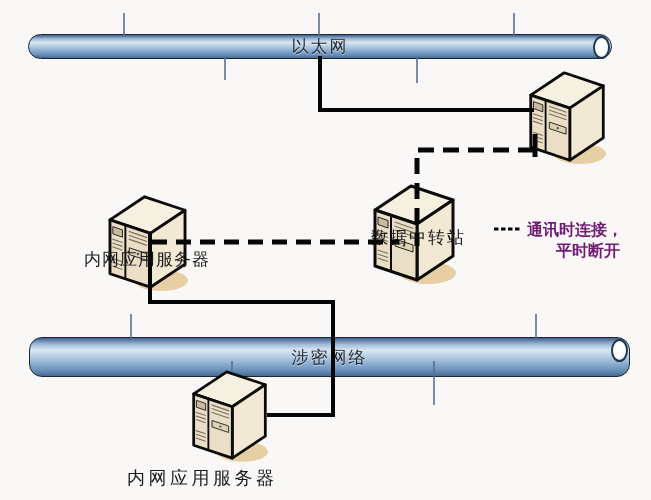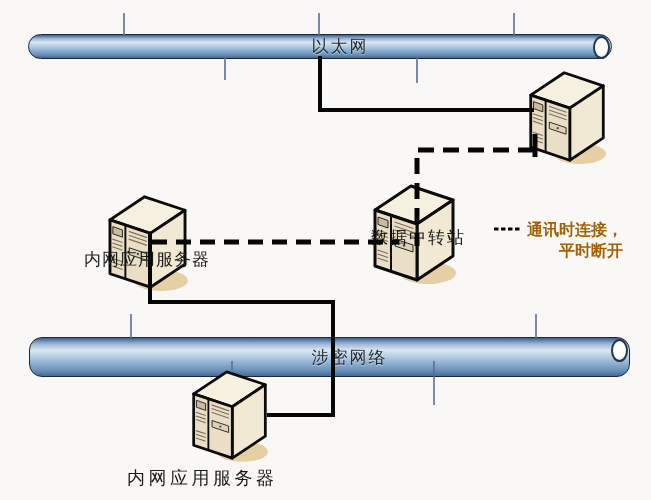--- a/index.html
+++ b/index.html
@@ -23,42 +23,40 @@
     position:absolute;right:1px;top:1px;width:13px;height:19px;
     border-radius:50%;
     background:radial-gradient(circle at 40% 45%, #ffffff 55%, #c8d8e8 100%);
     border:2px solid #24374c;
   }
   .pipe-label{
     position:absolute;left:0;top:0;width:100%;height:100%;
     display:flex;align-items:center;justify-content:center;
     font-size:17px;color:#222a33;letter-spacing:2px;
     text-shadow:0 1px 1px rgba(255,255,255,.55);
-    padding-left:20px;
   }
   
   .server{position:absolute;z-index:2;}
   
   .node-label{
     position:absolute;z-index:3;color:#1a1a1a;white-space:nowrap;
     font-family:"Liberation Serif","DejaVu Serif",serif;
   }
   .label-upper-left{left:84px;top:248px;font-size:17px;letter-spacing:1px;}
   .label-relay{left:371px;top:226px;font-size:17px;letter-spacing:2px;}
   .label-lower{left:127px;top:466px;font-size:18px;letter-spacing:3.5px;}
   
   .overlay{position:absolute;left:0;top:0;z-index:4;pointer-events:none;}
   
   .legend{
     position:absolute;z-index:5;left:527px;top:219px;
-    color:#a16207;font-weight:700;font-size:16px;line-height:21px;
+    color:#701a75;font-weight:700;font-size:16px;line-height:21px;
     white-space:nowrap;
-    text-align:right;
   }
-  .legend-line2{margin-left:3px;}
+  .legend-line2{margin-left:29px;}
 </style>
 </head>
 <body>
 
 <svg width="0" height="0" style="position:absolute" aria-hidden="true">
   <defs>
     <symbol id="server3d" viewBox="0 0 86 106">
       <ellipse cx="57" cy="93" rx="28" ry="11" fill="#e7cfa4"></ellipse>
       <polygon points="4,30 40,6 82,20 46,44" fill="#f6f0e0" stroke="#0b0b0b" stroke-width="3" stroke-linejoin="round"></polygon>
       <polygon points="46,44 82,20 82,76 46,100" fill="#f1e9d4" stroke="#0b0b0b" stroke-width="3" stroke-linejoin="round"></polygon>

